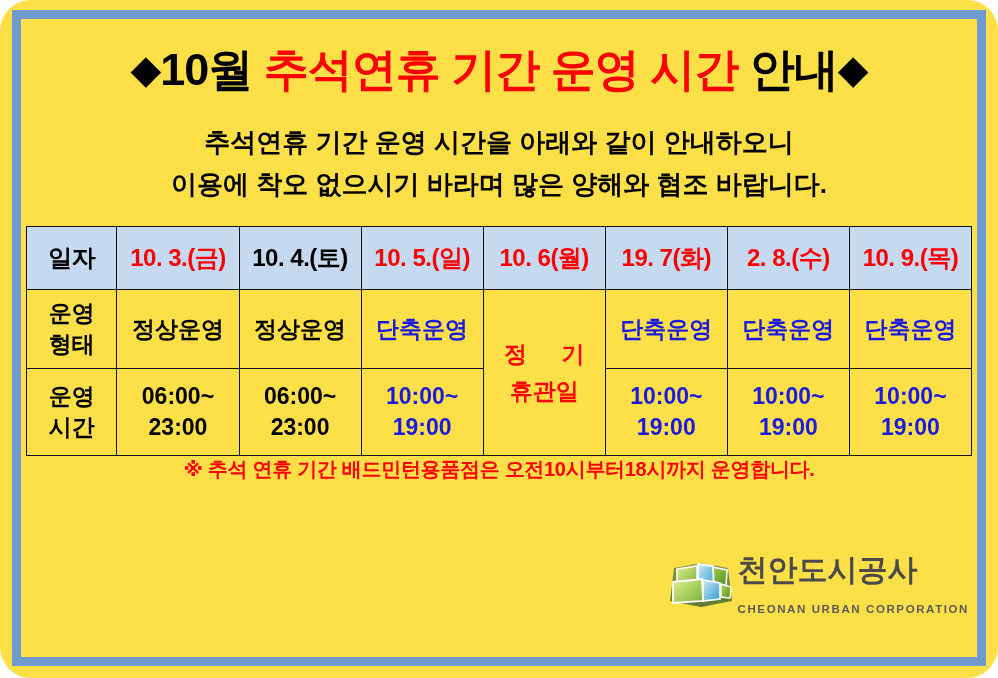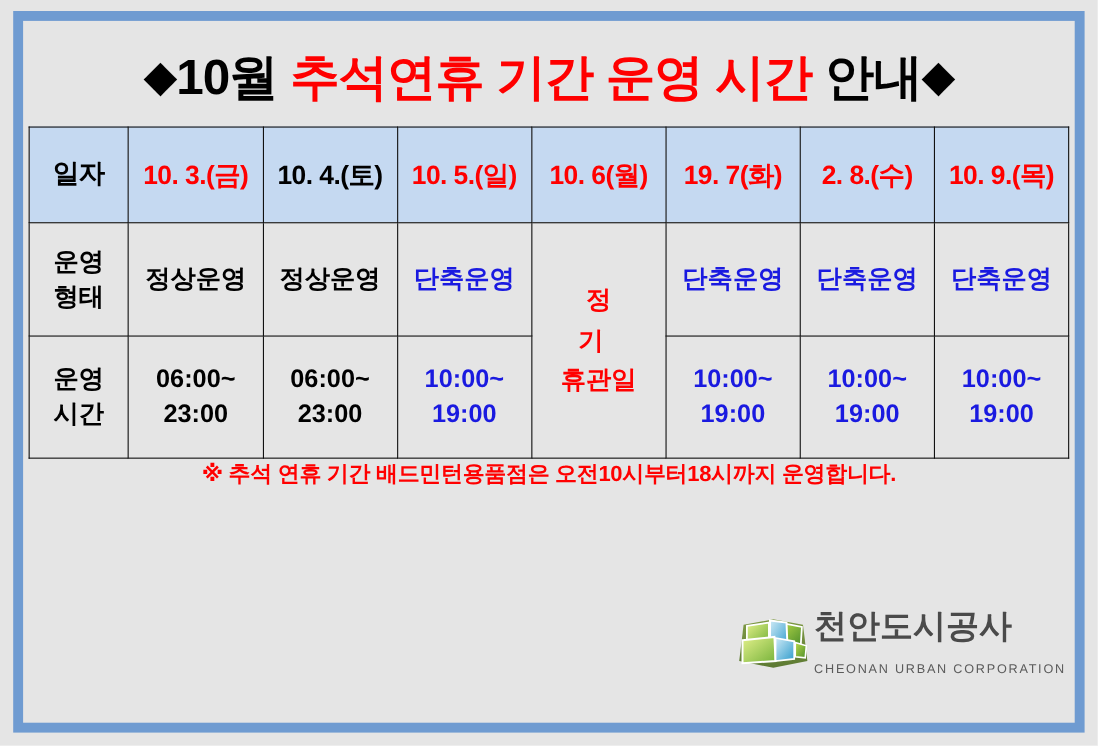--- a/index.html
+++ b/index.html
@@ -11,22 +11,23 @@
     width: 998px;
     height: 678px;
     background: #ffffff;
     font-family: "Liberation Sans", "DejaVu Sans", sans-serif;
     overflow: hidden;
   }
   .page {
     position: relative;
     width: 998px;
     height: 678px;
-    background: #e5e5e5;
+    background: #fde047;
     box-sizing: border-box;
+    border-radius: 31px;
   }
   
   .frame {
     position: absolute;
     left: 12px;
     top: 10px;
     width: 974px;
     height: 656px;
     border: 9px solid #6f9bd1;
     box-sizing: border-box;
@@ -82,21 +83,21 @@
     border-collapse: collapse;
     width: 946px;
     table-layout: fixed;
     margin: 0 auto;
   }
   table.sched td {
     border: 1.6px solid #111111;
     text-align: center;
     vertical-align: middle;
     font-weight: bold;
-    padding: 12px;
+    padding: 0;
   }
   .col-label { width: 80px; }
   .col-day   { width: 108px; }
 
   thead td, tr.head td {
     background: #c5d9f1;
     height: 62px;
     font-size: 24px;
     white-space: nowrap;
     letter-spacing: -0.5px;
@@ -163,39 +164,43 @@
   .logo-ko {
     font-size: 30px;
     font-weight: bold;
     color: #4a4a4a;
     letter-spacing: 0px;
     white-space: nowrap;
   }
   .logo-en {
     margin-top: 19px;
     font-size: 11.5px;
-    font-weight: normal;
+    font-weight: bold;
     color: #5b5b5b;
     letter-spacing: 1.6px;
     white-space: nowrap;
   }
 </style>
 </head>
 <body>
 
 <div class="page">
 
   <div class="frame"></div>
 
   <div class="inner">
 
     <div class="title">
       <span class="dia">◆</span><span>10월 </span><span class="red">추석연휴 기간 운영 시간 </span><span>안내</span><span class="dia">◆</span>
     </div>
 
+    <div class="subtitle">
+      <div>추석연휴 기간 운영 시간을 아래와 같이 안내하오니</div>
+      <div>이용에 착오 없으시기 바라며 많은 양해와 협조 바랍니다.</div>
+    </div>
 
     <div class="table-wrap">
       <table class="sched">
         <colgroup>
           <col class="col-label">
           <col class="col-day">
             <col class="col-day">
             <col class="col-day">
             <col class="col-day">
           <col class="col-day">

